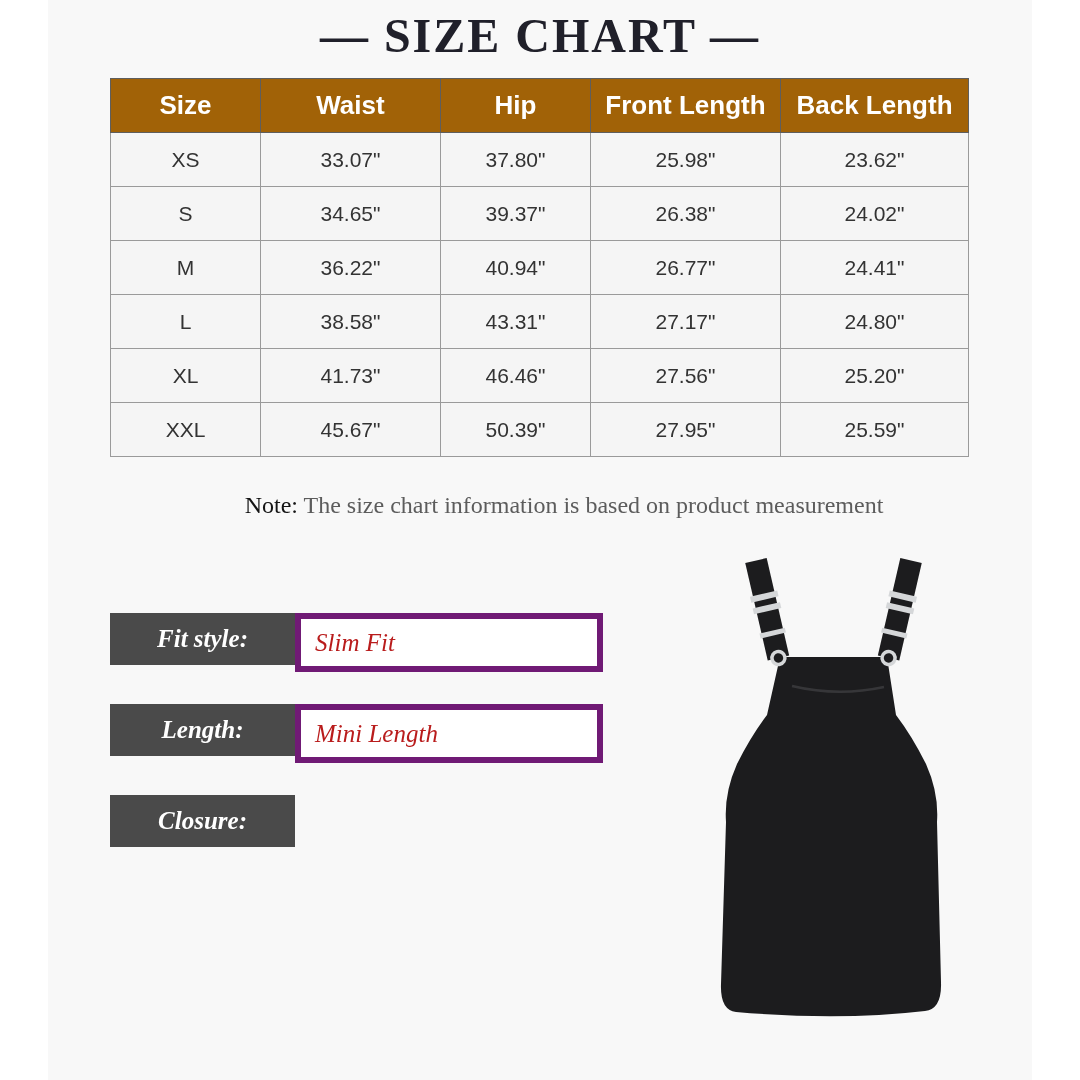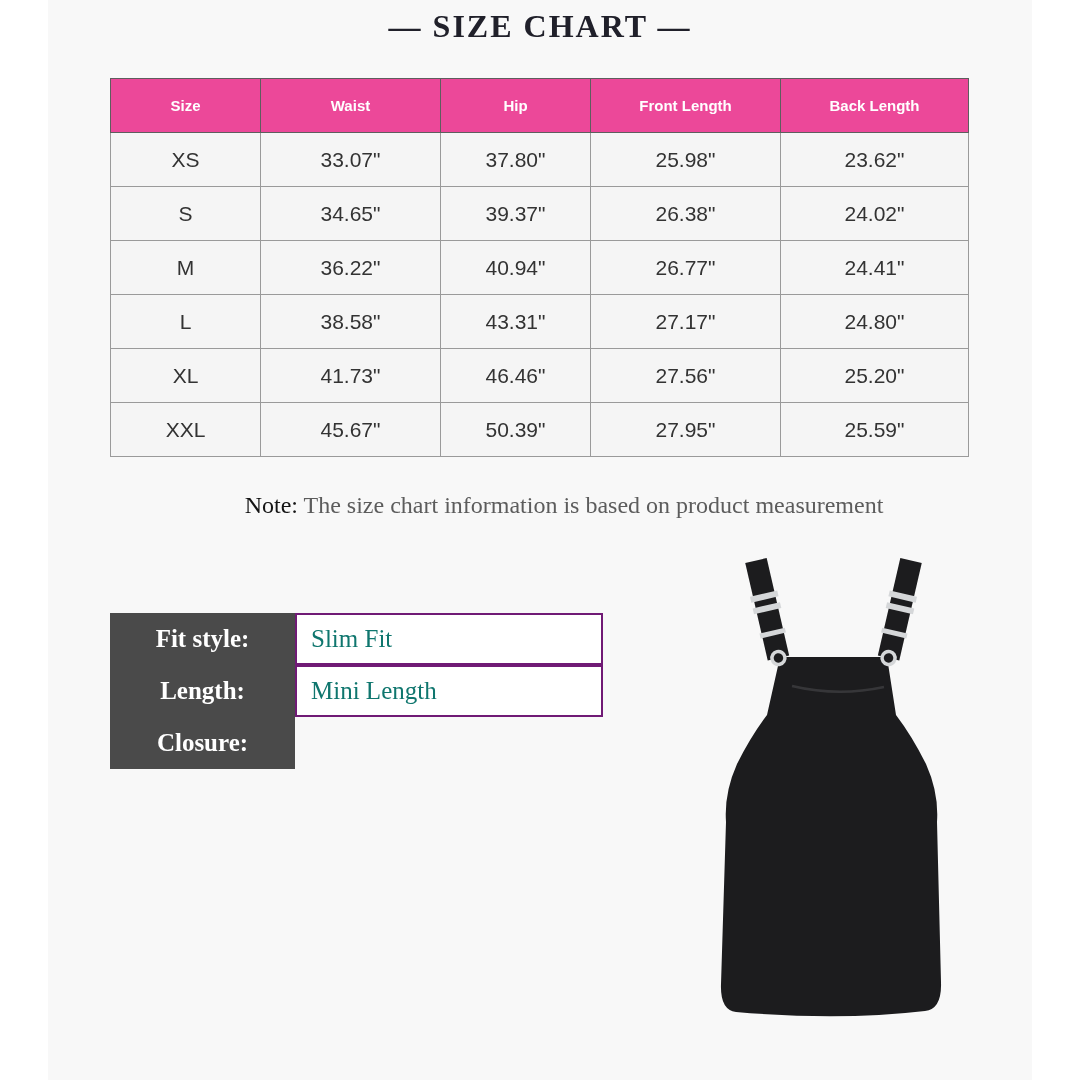--- a/index.html
+++ b/index.html
@@ -3,50 +3,50 @@
 <meta charset="utf-8">
 <style>
   html,body{margin:0;padding:0;}
   body{
     width:1080px;height:1080px;position:relative;overflow:hidden;
     background:#ffffff;font-family:"Liberation Sans",sans-serif;
   }
   .canvas{position:absolute;left:48px;top:0;width:984px;height:1080px;background:#f8f8f8;}
   .page-title{
     position:absolute;left:0;top:8px;width:100%;text-align:center;
-    font-family:"Liberation Serif",serif;font-weight:bold;font-size:32px;
+    font-family:"Liberation Serif",serif;font-weight:bold;font-size:48px;
     letter-spacing:2px;color:#20202a;
   }
   table.size-chart{
     position:absolute;left:62px;top:78px;width:858px;
     border-collapse:collapse;table-layout:fixed;
   }
   table.size-chart th{
-    background:#ec4899;color:#ffffff;font-size:15px;font-weight:bold;
+    background:#a16207;color:#ffffff;font-size:26px;font-weight:bold;
     height:53px;border:1px solid #5e5e5e;padding:0;text-align:center;
   }
   table.size-chart td{
     background:#f5f5f5;color:#333333;font-size:21px;height:53px;
     border:1px solid #9a9a9a;padding:0;text-align:center;
   }
   .note{
     position:absolute;left:0;top:492px;width:100%;text-align:center;
     font-family:"Liberation Serif",serif;font-size:24px;color:#5c5c5c;
   }
   .note .note-label{color:#141414;font-weight:normal;margin-left:48px;}
   .details{position:absolute;left:62px;top:613px;}
-  .detail-row{display:flex;}
+  .detail-row{display:flex;margin-bottom:32px;font-style:italic;}
   .detail-label{
     width:185px;height:52px;box-sizing:border-box;background:#4a4a4a;
     color:#ffffff;font-family:"Liberation Serif",serif;font-weight:bold;font-size:25px;
     display:flex;align-items:center;justify-content:center;
   }
   .detail-value{
-    width:308px;height:52px;box-sizing:border-box;background:#ffffff;
-    border:2px solid #701a75;color:#0f766e;
+    width:308px;height:59px;box-sizing:border-box;background:#ffffff;
+    border:6px solid #701a75;color:#b91c1c;
     font-family:"Liberation Serif",serif;font-size:25px;
     display:flex;align-items:center;padding-left:14px;
   }
   .dress{position:absolute;left:642px;top:552px;width:330px;height:520px;}
 </style>
 </head>
 <body>
 
 <div class="canvas">
 

